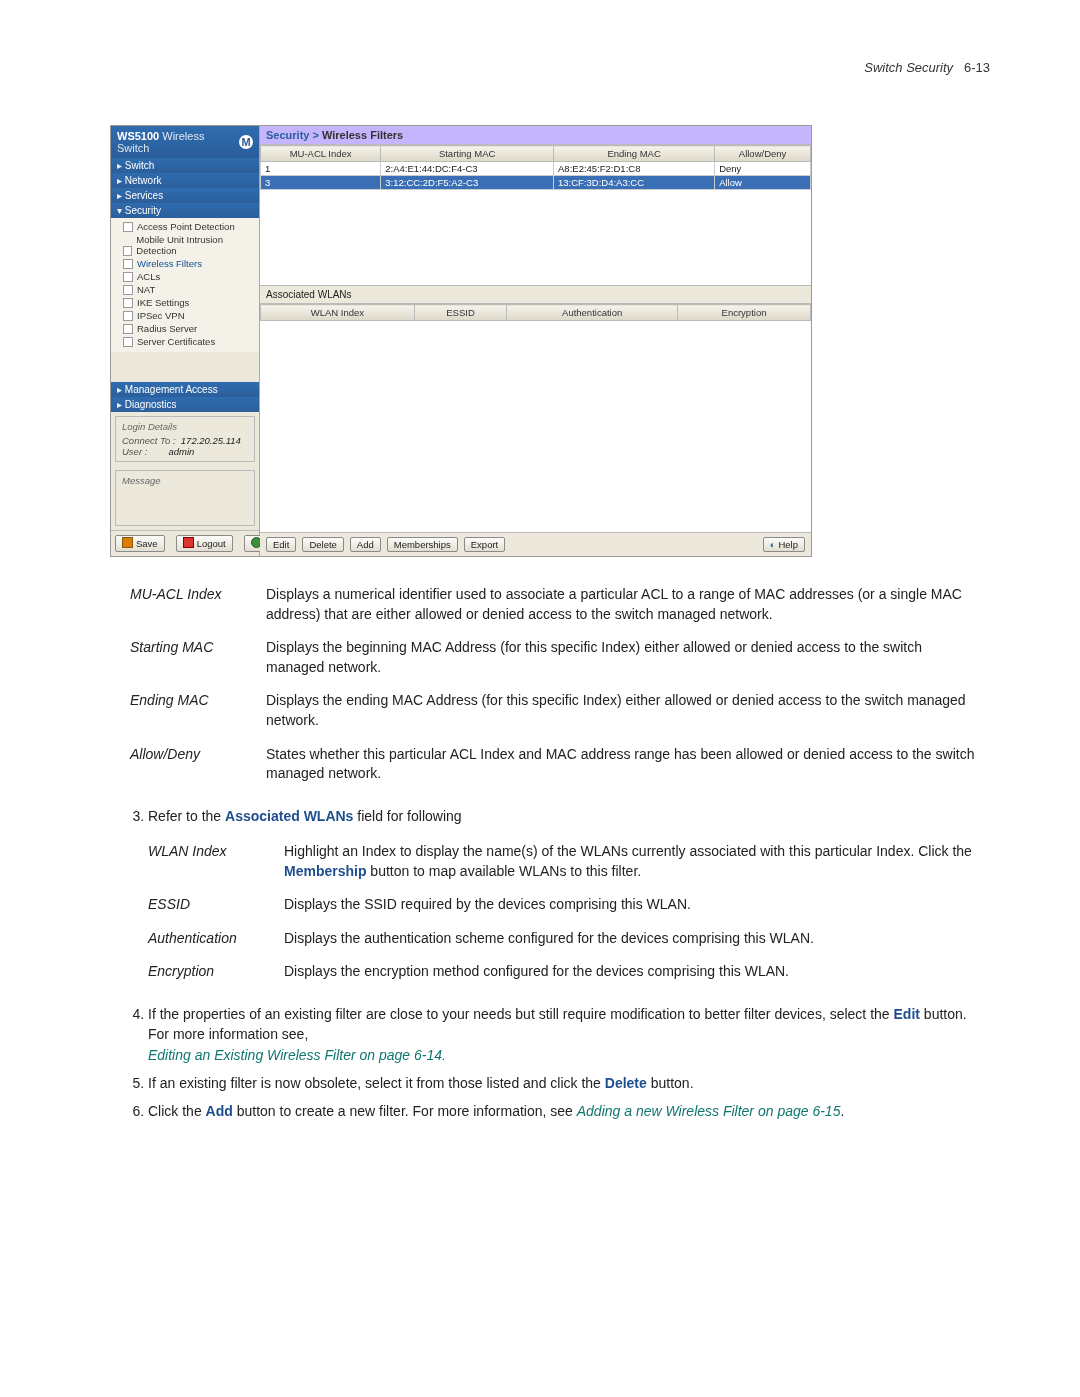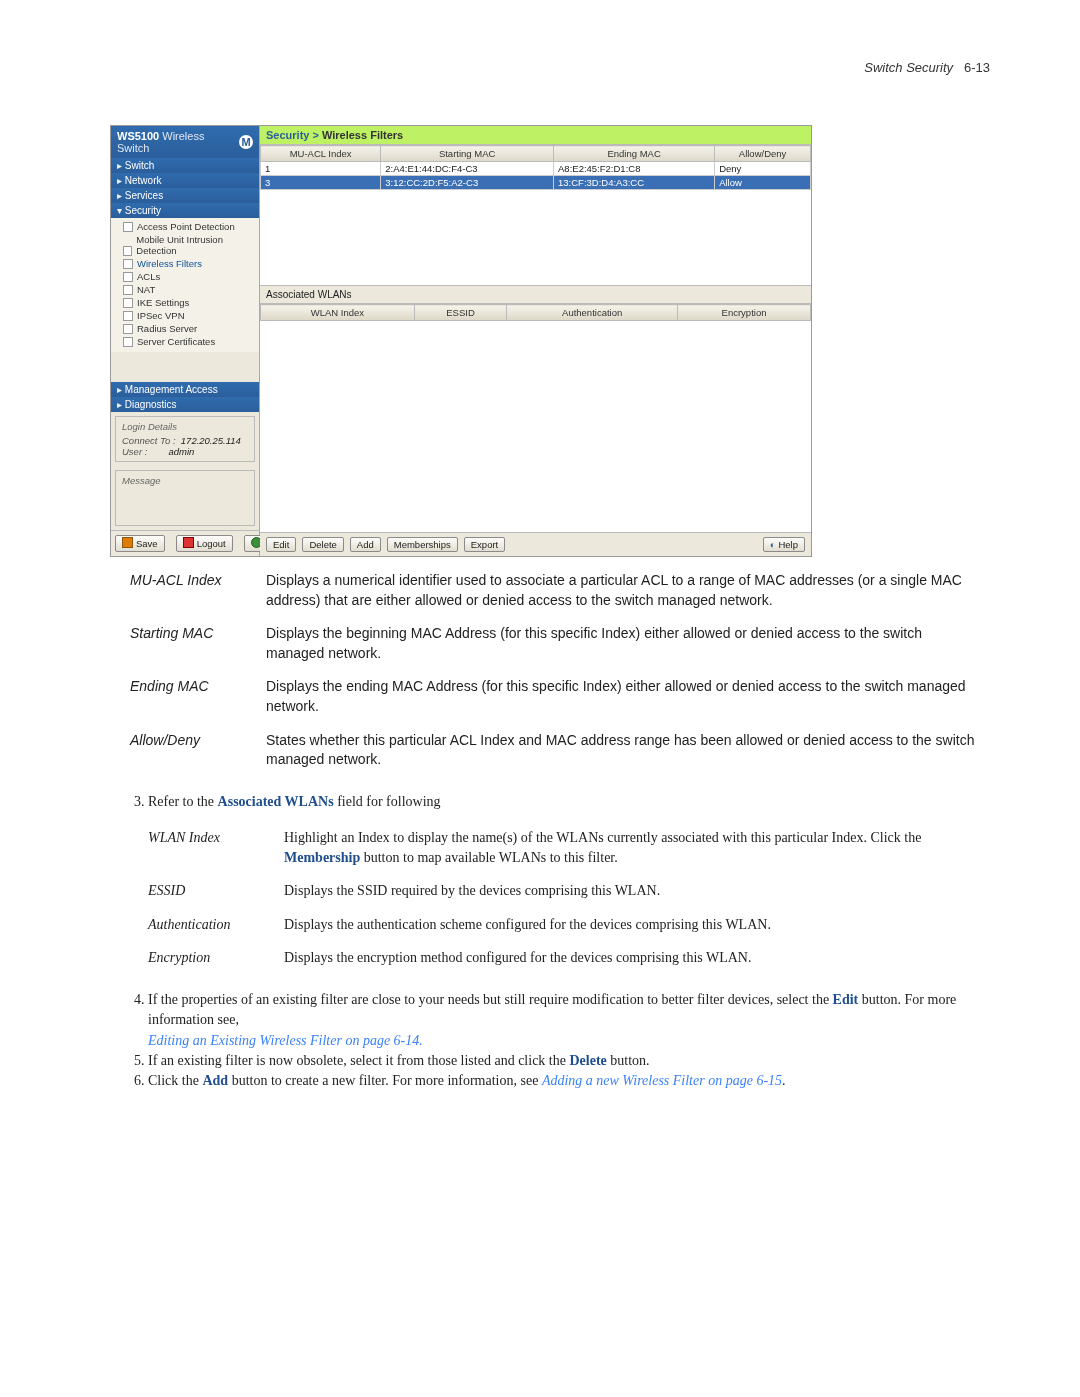--- a/index.html
+++ b/index.html
@@ -21,21 +21,21 @@
   }
   .header-line .ital { font-style: italic; margin-left: 12px; }
 
   
   .app {
     border: 1px solid #9a9a9a;
     background: #ece8dc;
     font-size: 10px;
     color: #222;
     width: 700px;
-    margin: 0 auto 8px 0;
+    margin: 0 auto 22px 0;
     position: relative;
     display: flex;
     flex-direction: column;
   }
   .app-body {
     display: flex;
   }
   .sidebar {
     width: 148px;
     border-right: 1px solid #a9a9a9;
@@ -92,21 +92,21 @@
     background:linear-gradient(#fdfdfb,#e2ddcf);
     padding:1px 6px;
     border-radius:2px;
     white-space:nowrap;
     display:inline-flex;align-items:center;gap:3px;
     color:#222;
   }
   .mainpane { flex:1; display:flex; flex-direction:column;}
   .breadcrumb {
     font-size:11px; font-weight:bold; padding:3px 6px; color:#333;
-    border-bottom:1px solid #bbb; background:#bef264;
+    border-bottom:1px solid #bbb; background:#c4b5fd;
   }
   .breadcrumb .acc { color:#2b5e9b;}
   .tbl { width:100%; border-collapse:collapse; font-size:9.5px;}
   .tbl th {
     background:linear-gradient(#f5f3ea,#ddd8c8);
     border:1px solid #bbb; padding:2px 4px; font-weight:normal; color:#333;
   }
   .tbl td {
     border:1px solid #ccc; padding:1px 4px;
   }
@@ -121,23 +121,23 @@
   .spacer{flex:1;}
   .help-ic{color:#2b5e9b;font-weight:bold;}
 
   
   .doc { margin-left:40px; }
   .doc p { margin:8px 0; line-height:1.45;}
   .def-table { width:100%; border-collapse:collapse; margin:6px 0 14px;}
   .def-table td { vertical-align:top; padding:6px 6px 8px 0; line-height:1.4;}
   .def-table td:first-child { width:130px; font-style:italic; }
   .bold-blue { color:#1e4e8e; font-weight:bold;}
-  .link-blue { color:#3b82f6; font-style:italic;}
+  .link-blue { color:#0f766e; font-style:italic;}
   ol.steps { padding-left:18px; margin:6px 0;}
-  ol.steps li { margin:0 0; line-height:1.45;font-family:Liberation Serif, serif;}
+  ol.steps li { margin:8px 0; line-height:1.45;}
   .ic-save::before{content:"";display:inline-block;width:9px;height:9px;background:#e07b00;border:1px solid #8a5a12;}
   .ic-logout::before{content:"";display:inline-block;width:9px;height:9px;background:#d33;border:1px solid #800;}
   .ic-refresh::before{content:"";display:inline-block;width:9px;height:9px;background:#3a8f3a;border:1px solid #245d24;border-radius:50%;}
 </style>
 </head>
 <body>
 
 <div class="page">
 
   <div class="header-line">

